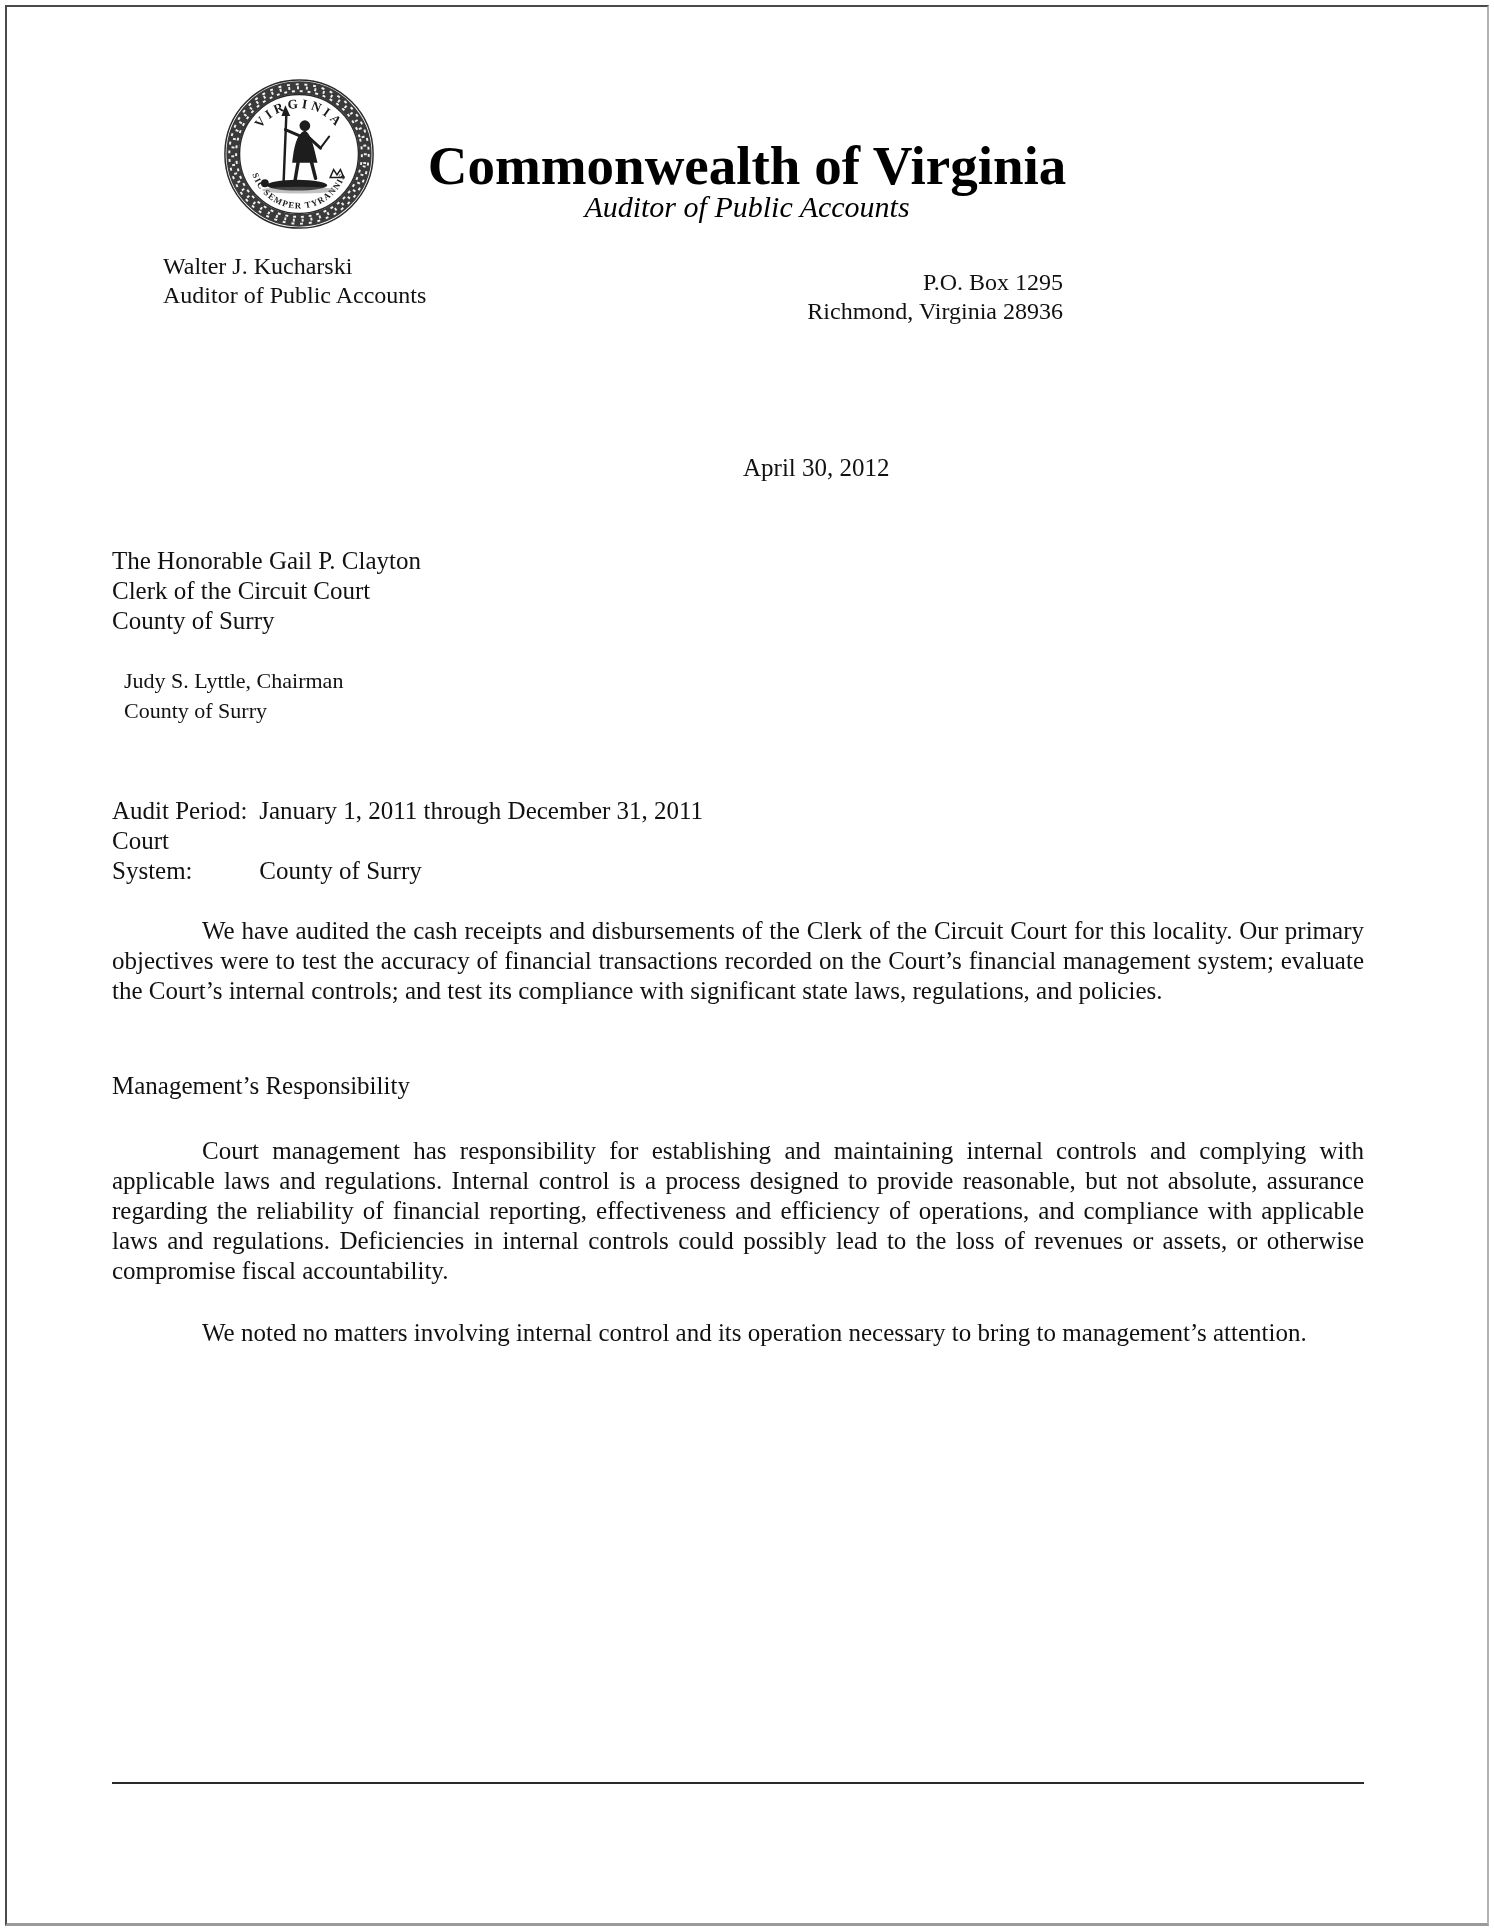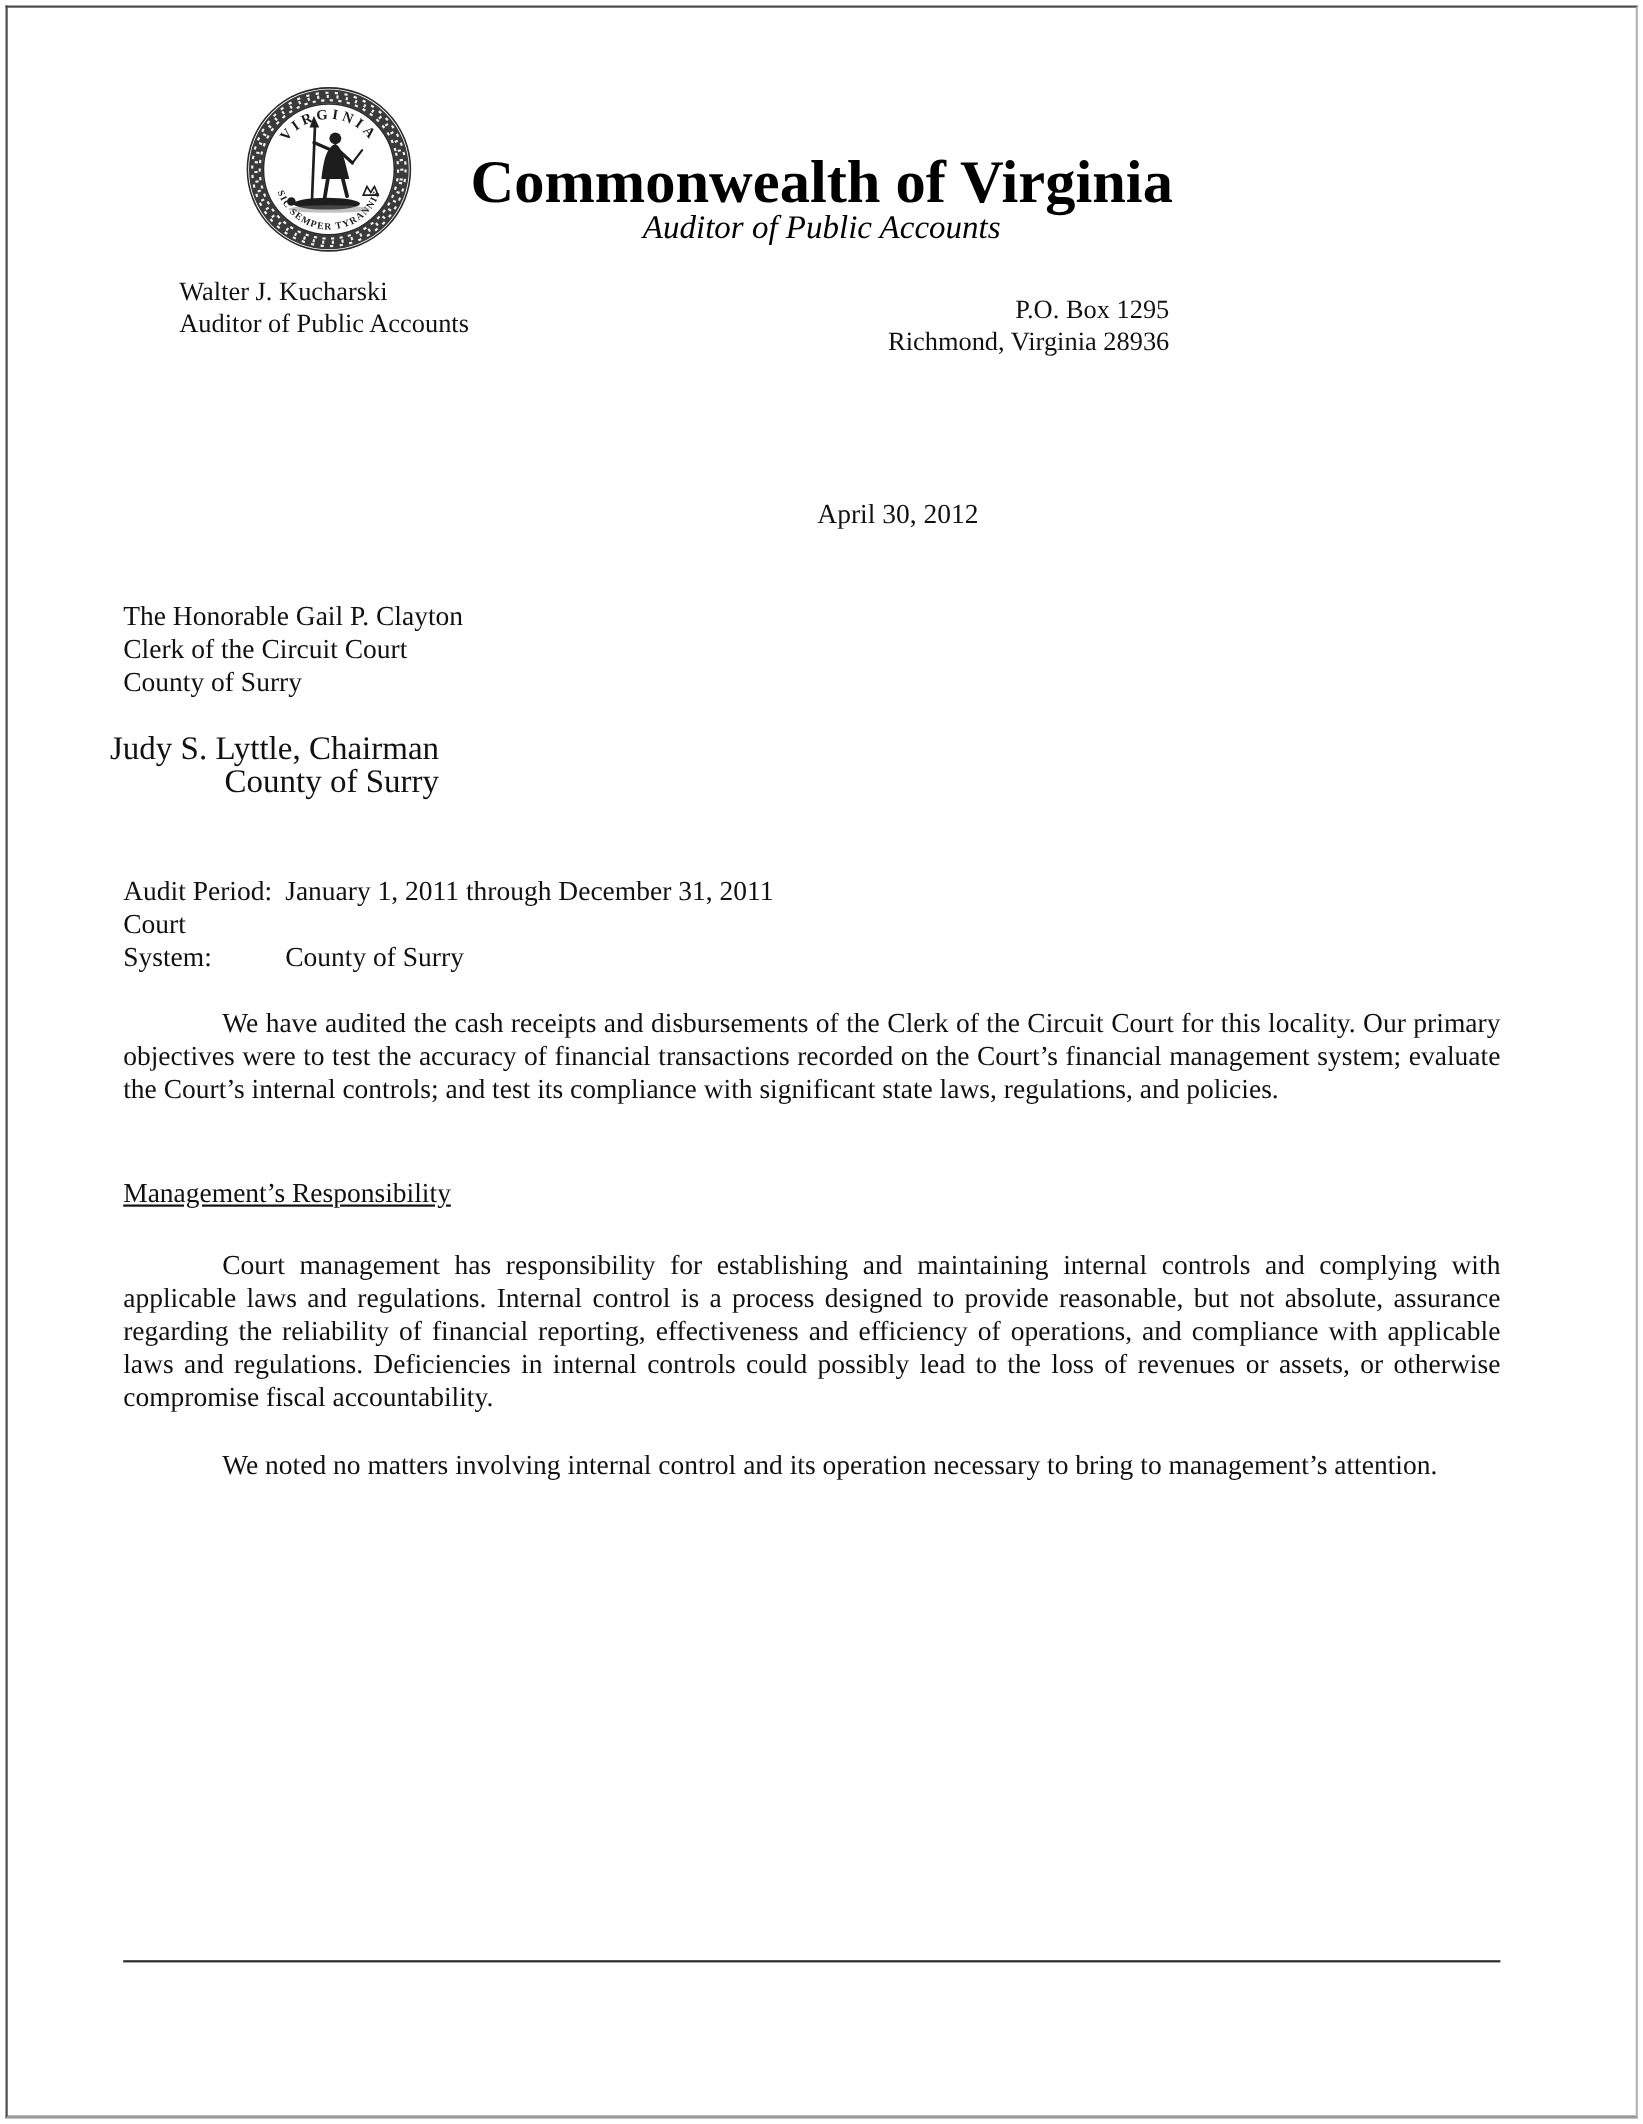--- a/index.html
+++ b/index.html
@@ -79,25 +79,24 @@
   }
   .recipient-block-1 {
     position: absolute;
     left: 112px;
     top: 546px;
     font-size: 25px;
     line-height: 30px;
   }
   .recipient-block-2 {
     position: absolute;
-    left: 100px;
+    left: 124px;
     top: 666px;
-    font-size: 30px;
-    line-height: 30px;
-    text-align: right;
+    font-size: 22px;
+    line-height: 30px;
   }
   .audit-block {
     position: absolute;
     left: 112px;
     top: 796px;
     font-size: 25px;
     line-height: 30px;
   }
   .audit-row .audit-label {
     display: inline-block;
@@ -113,21 +112,20 @@
     text-indent: 90px;
   }
   .para-1 { top: 916px; }
   .para-2 { top: 1136px; }
   .para-3 { top: 1318px; }
   .section-heading {
     position: absolute;
     left: 112px;
     top: 1072px;
     font-size: 25px;
-    text-decoration: underline;
   }
   .footer-rule {
     position: absolute;
     left: 112px;
     top: 1782px;
     width: 1252px;
     height: 2px;
     background: #2a2a2a;
   }
   .footer-row {

